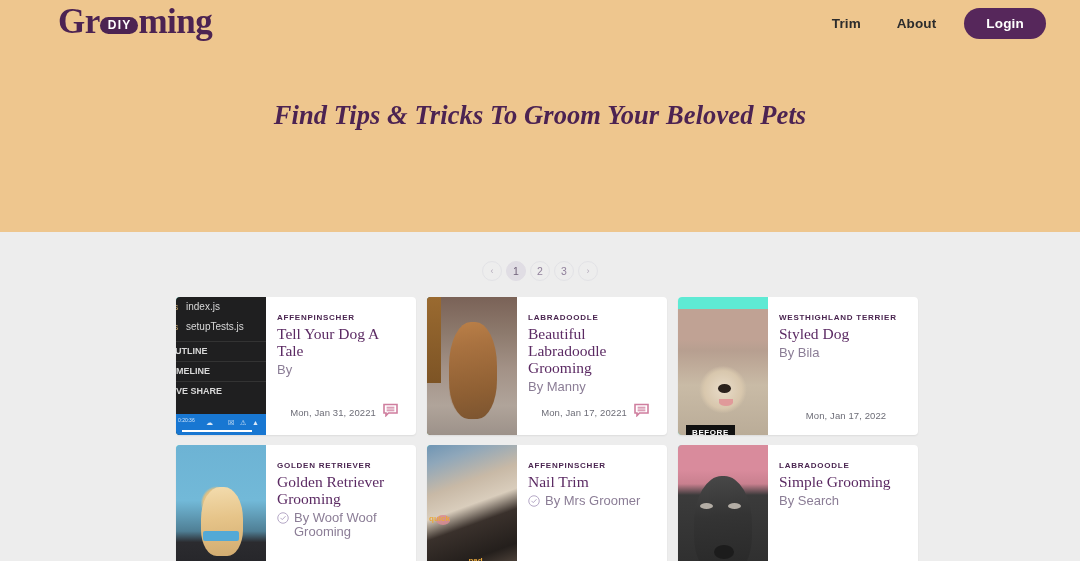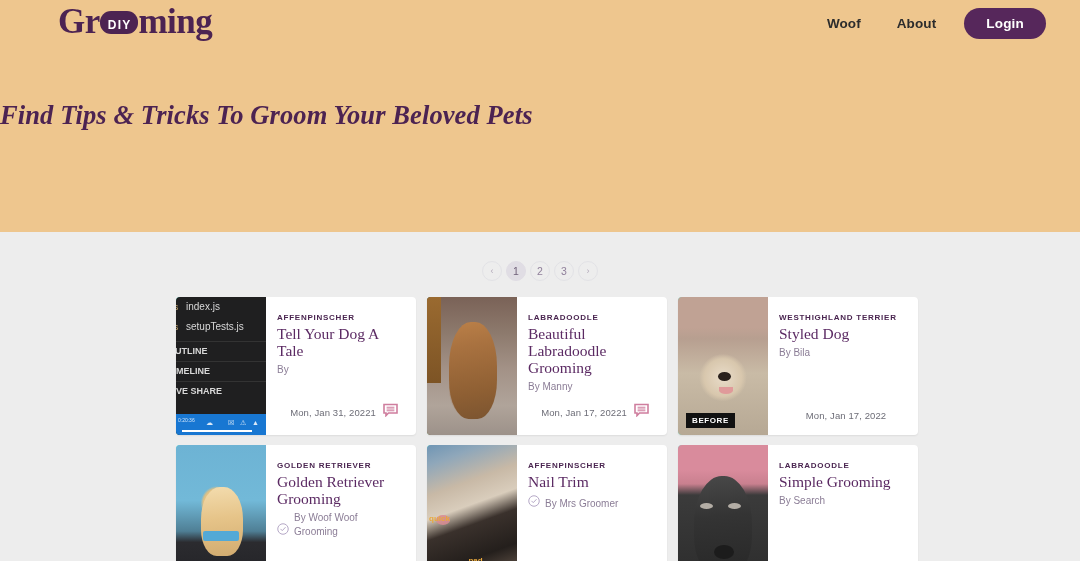--- a/index.html
+++ b/index.html
@@ -28,21 +28,21 @@
     font-size: 35px; font-weight: 700; letter-spacing: -0.5px;
     color: #4c2352; line-height: 36px; white-space: nowrap;
   }
   .logo .pill {
     display: inline-block;
     background: #4c2352;
     color: #ffffff;
     border-radius: 11px;
     font-family: "Liberation Sans", sans-serif;
     font-size: 12px; font-weight: 700; letter-spacing: 1.2px;
-    padding: 8px 7px 3px 8px;
+    padding: 2px 7px 3px 8px;
     vertical-align: 4px;
     margin: 0 0px;
     line-height: 12px;
   }
   .nav-right {
     position: absolute; right: 34px; top: 8px;
     display: flex; align-items: center; gap: 0px;
   }
   .nav-link {
     font-size: 13.5px; font-weight: 700; color: #2c2c2c;
@@ -51,20 +51,21 @@
   }
   .login-btn {
     background: #56275b; color: #fff;
     font-size: 13.5px; font-weight: 700; letter-spacing: 0.2px;
     border: none; border-radius: 16px;
     padding: 8px 22px; cursor: pointer; margin-left: 10px;
     font-family: "Liberation Sans", sans-serif;
   }
   .hero-title {
     position: absolute; top: 100px; left: 0; width: 100%;
+    text-align: center;
     font-family: "Liberation Serif", serif;
     font-style: italic; font-weight: 700;
     font-size: 26.5px; color: #4c2352;
     letter-spacing: 0.1px;
   }
   .searchbar {
     position: absolute; top: 157px; left: 382px;
     width: 326px; height: 51px;
     background: #fff; border-radius: 26px;
     display: flex; align-items: center;
@@ -123,22 +124,22 @@
     font-size: 8px; font-weight: 700; letter-spacing: 0.75px;
     color: #4a2550; text-transform: uppercase; margin-bottom: 3px;
     white-space: nowrap;
   }
   .title {
     font-family: "Liberation Serif", serif;
     font-size: 15.5px; color: #5b2a63; line-height: 17px;
     margin-bottom: 4px; font-weight: 400;
   }
   .author {
-    font-size: 10px; color: #8b7d96; line-height: 14px;
-    display: flex; align-items: flex-end; gap: 5px;
+    font-size: 13px; color: #8b7d96; line-height: 14px;
+    display: flex; align-items: flex-start; gap: 5px;
   }
   .author .badge { flex: 0 0 auto; margin-top: 1px; }
   .meta {
     position: absolute; left: 11px; right: 5px; bottom: 14px;
     display: flex; align-items: center; justify-content: center;
   }
   .date { font-size: 9.5px; color: #6d6d77; letter-spacing: 0.1px; }
   .comments { display: flex; align-items: center; gap: 7px; }
   .ccount { font-size: 9.5px; color: #6d6d77; }
 
@@ -180,20 +181,21 @@
     background: linear-gradient(170deg, #b5enone 0%, #a97240 20%, #8e5f33 70%, #7b5430 100%);
     background: linear-gradient(170deg, #bb8048 0%, #a97240 25%, #8e5f33 72%, #7b5430 100%);
     filter: blur(0.4px);
   }
 
   .img-westie {
     width: 100%; height: 100%; position: relative;
     background:
       radial-gradient(ellipse 34px 34px at 50% 58%, #e9dcc9 0%, #d8c7ad 55%, rgba(216,199,173,0) 70%),
       linear-gradient(180deg, #c0a294 0%, #c0a294 22%, #b79f90 30%, #c9bba6 55%, #b6a894 100%);
+    margin-top: 12px;
   }
   .img-westie .nose {
     position: absolute; left: 44%; top: 54%; width: 13px; height: 9px;
     background: #2a211c; border-radius: 50%;
   }
   .img-westie .tongue {
     position: absolute; left: 46%; top: 65%; width: 14px; height: 7px;
     background: #e09a9a; border-radius: 0 0 50% 50%;
   }
   .badge-before {
@@ -260,21 +262,21 @@
 <body>
 
 <div class="page">
 
   <div class="hero">
 
     <div class="nav">
       <div class="logo"><span>Gr</span><span class="pill">DIY</span><span>ming</span></div>
 
       <div class="nav-right">
-        <a class="nav-link" href="#">Woof</a>
+        <a class="nav-link" href="#">Trim</a>
         <a class="nav-link" href="#">About</a>
         <button class="login-btn">Login</button>
       </div>
     </div>
 
     <div class="hero-title">Find Tips &amp; Tricks To Groom Your Beloved Pets</div>
 
   </div>
 
   <div class="pagination">

